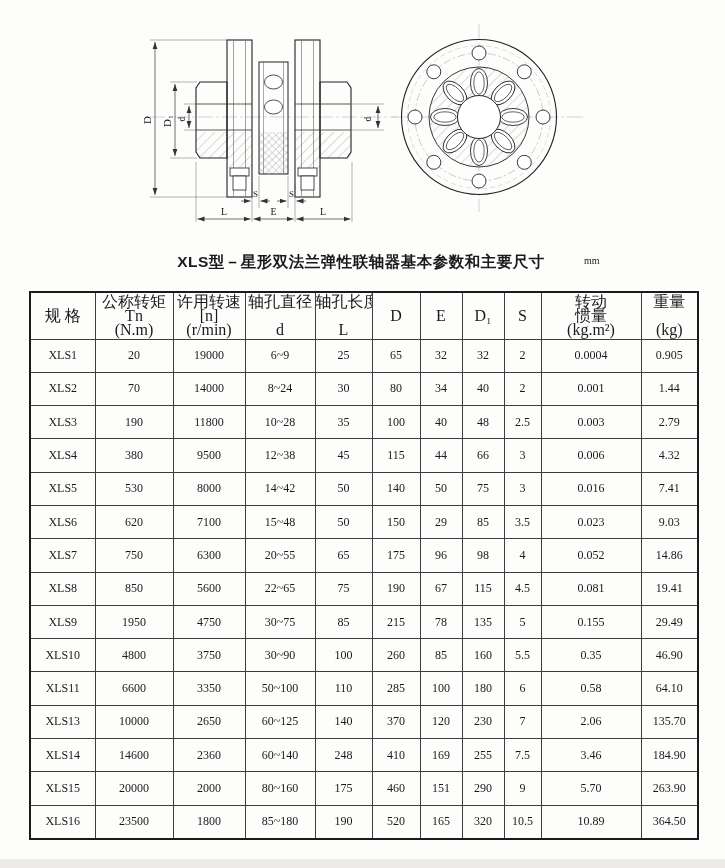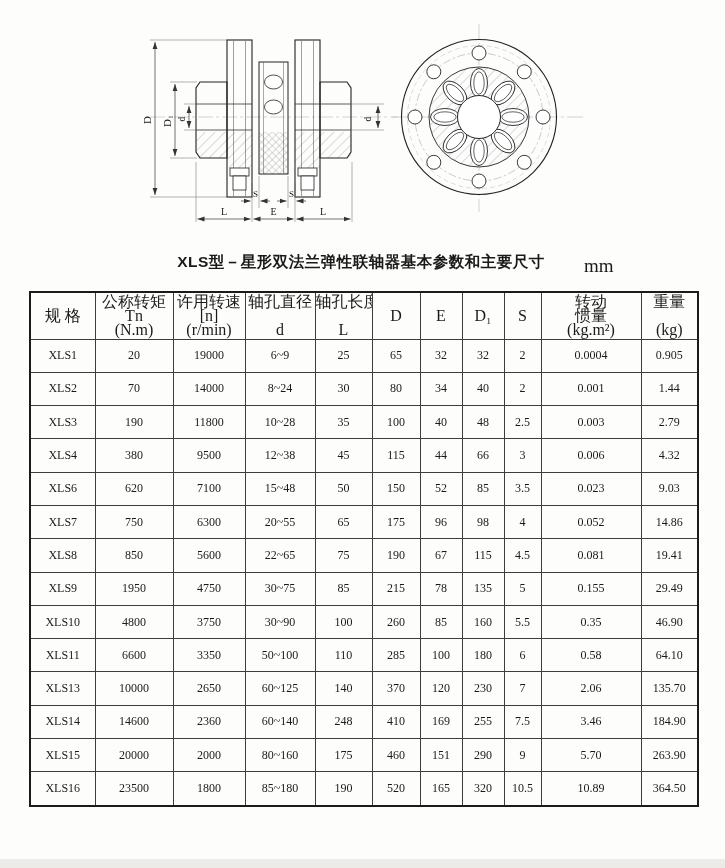--- a/index.html
+++ b/index.html
@@ -10,21 +10,21 @@
   }
   .page{position:absolute;inset:0;}
   .drawing{position:absolute;top:0;left:0;width:725px;height:242px;}
   .title-row{position:absolute;top:252px;left:0;width:725px;height:26px;}
   .doc-title{
     position:absolute;left:0;right:20px;top:0;text-align:center;
     font-weight:bold;font-size:15.5px;letter-spacing:.5px;
     font-family:"Liberation Sans","DejaVu Sans",sans-serif;
     padding-left:17px;
   }
-  .unit{position:absolute;left:584px;top:3px;font-size:19px;}
+  .unit{position:absolute;left:584px;top:3px;font-size:10px;}
   table.spec-table{
     position:absolute;top:291px;left:29px;width:668px;
     border-collapse:collapse;table-layout:fixed;
     border:2px solid #1b1b1b;font-size:12px;
   }
   .spec-table th,.spec-table td{
     border:1px solid #3d3d3d;text-align:center;padding:0;
     overflow:hidden;white-space:nowrap;
   }
   .spec-table thead tr{height:47px;}
@@ -313,27 +313,40 @@
           <td>12~38</td>
           <td>45</td>
           <td>115</td>
           <td>44</td>
           <td>66</td>
           <td>3</td>
           <td>0.006</td>
           <td>4.32</td>
         </tr>
         <tr>
+          <td>XLS5</td>
+          <td>530</td>
+          <td>8000</td>
+          <td>14~42</td>
+          <td>50</td>
+          <td>140</td>
+          <td>50</td>
+          <td>75</td>
+          <td>3</td>
+          <td>0.016</td>
+          <td>7.41</td>
+        </tr>
+        <tr>
           <td>XLS6</td>
           <td>620</td>
           <td>7100</td>
           <td>15~48</td>
           <td>50</td>
           <td>150</td>
-          <td>52</td>
+          <td>29</td>
           <td>85</td>
           <td>3.5</td>
           <td>0.023</td>
           <td>9.03</td>
         </tr>
         <tr>
           <td>XLS7</td>
           <td>750</td>
           <td>6300</td>
           <td>20~55</td>

